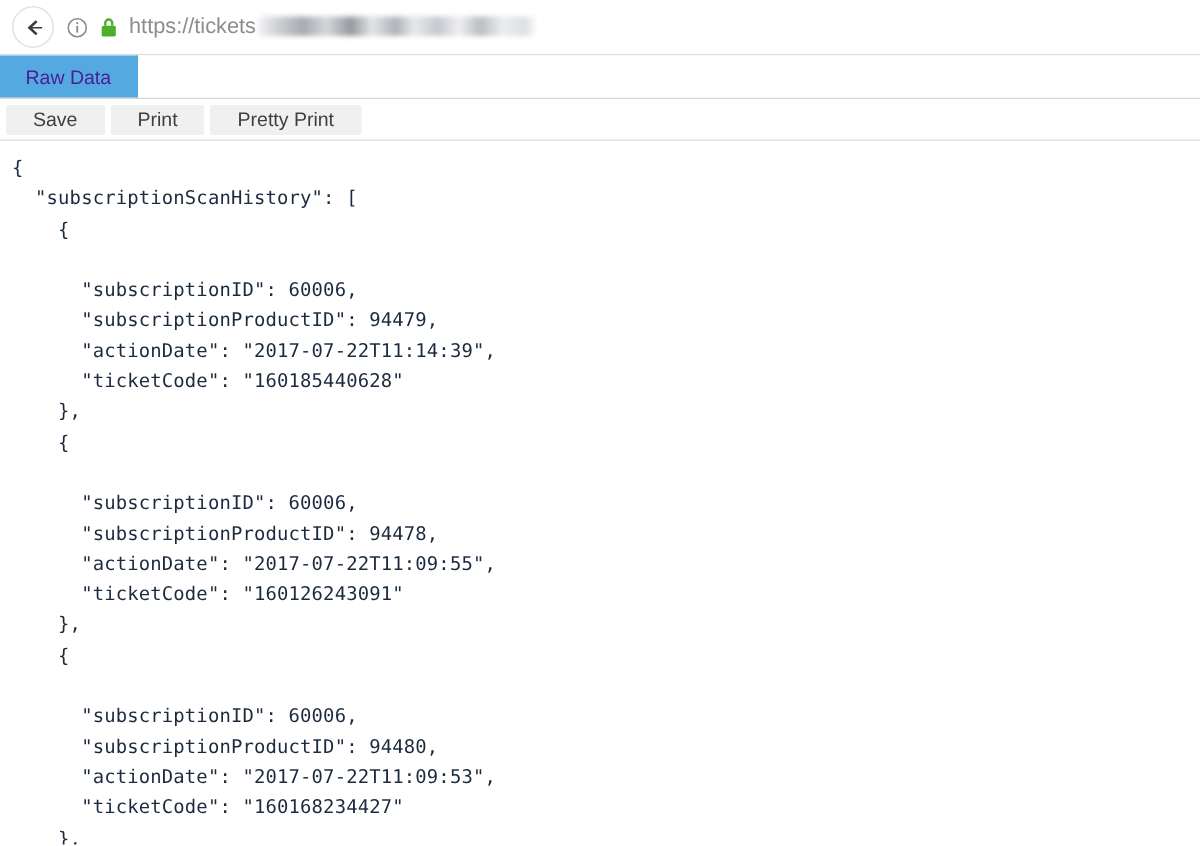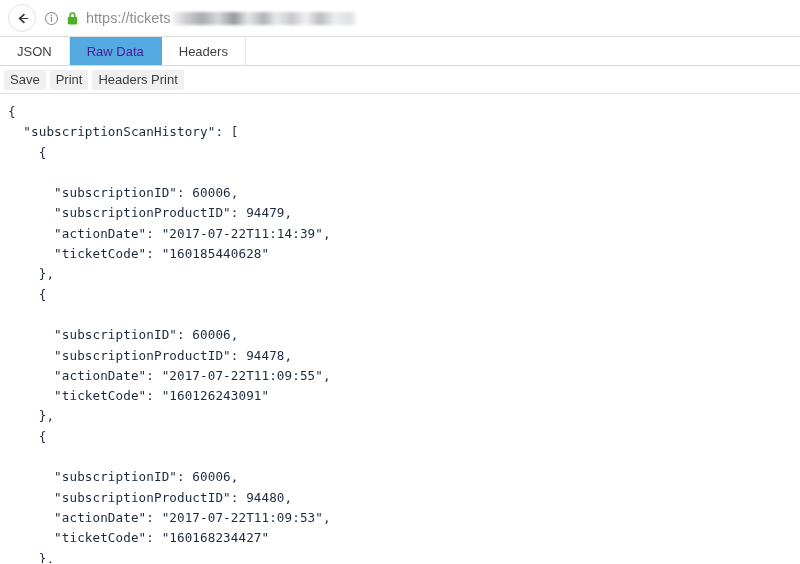--- a/index.html
+++ b/index.html
@@ -134,21 +134,21 @@
     border-bottom: 1px solid #e0e0e0;
     box-sizing: border-box;
     padding: 0 4px;
   }
   .tb-btn {
     font-size: 13px;
     color: #3b3f43;
     background: #f0f0f0;
     border: none;
     border-radius: 2px;
-    padding: 2px 6px;
+    padding: 2px 18px;
     margin-right: 4px;
     font-family: "Liberation Sans", sans-serif;
     line-height: 16px;
     white-space: nowrap;
   }
 
   
   .content {
     background: #ffffff;
     padding: 8px 0 0 8px;
@@ -192,36 +192,30 @@
     </svg>
   </div>
 
   <div class="url-wrap">
     <span class="url-seg">https://tickets</span>
     <span class="url-redacted"></span>
   </div>
 </div>
 
 <div class="tabstrip">
-  <div class="tab">
-    <span>JSON</span>
-  </div>
   <div class="tab active">
     <span>Raw Data</span>
-  </div>
-  <div class="tab">
-    <span>Headers</span>
   </div>
   <div class="tab-filler"></div>
 </div>
 
 <div class="toolbar">
   <button class="tb-btn">Save</button>
   <button class="tb-btn">Print</button>
-  <button class="tb-btn">Headers Print</button>
+  <button class="tb-btn">Pretty Print</button>
 </div>
 
 <div class="content">
   <pre class="json-text">{
   "subscriptionScanHistory": [
     {
 
       "subscriptionID": 60006,
       "subscriptionProductID": 94479,
       "actionDate": "2017-07-22T11:14:39",

